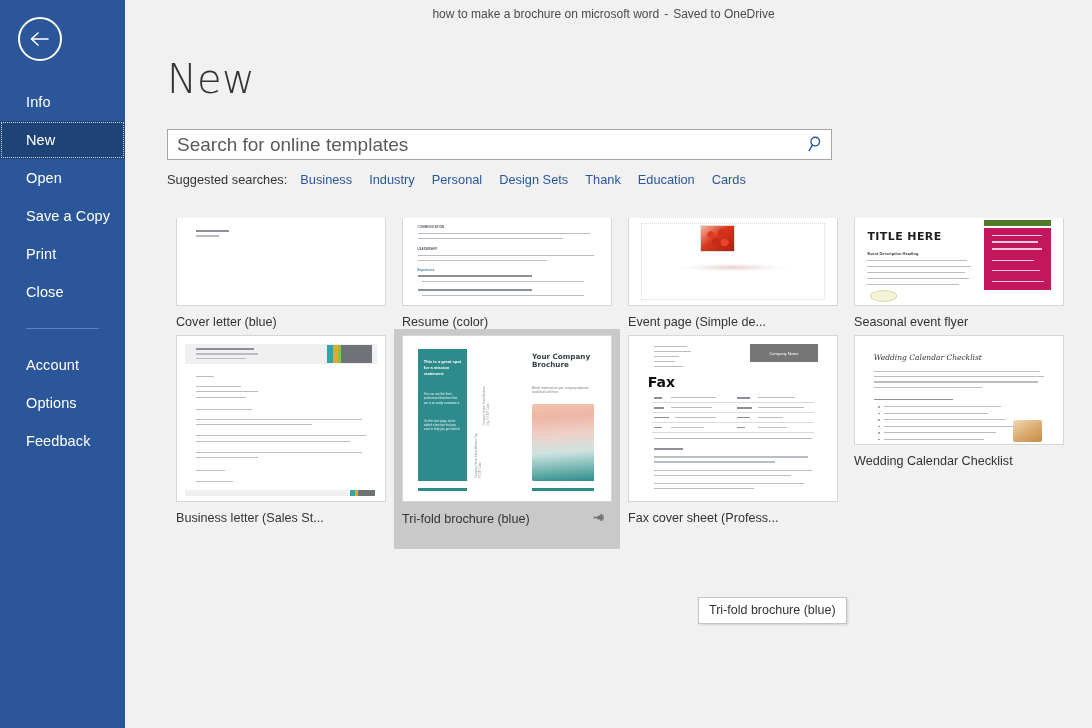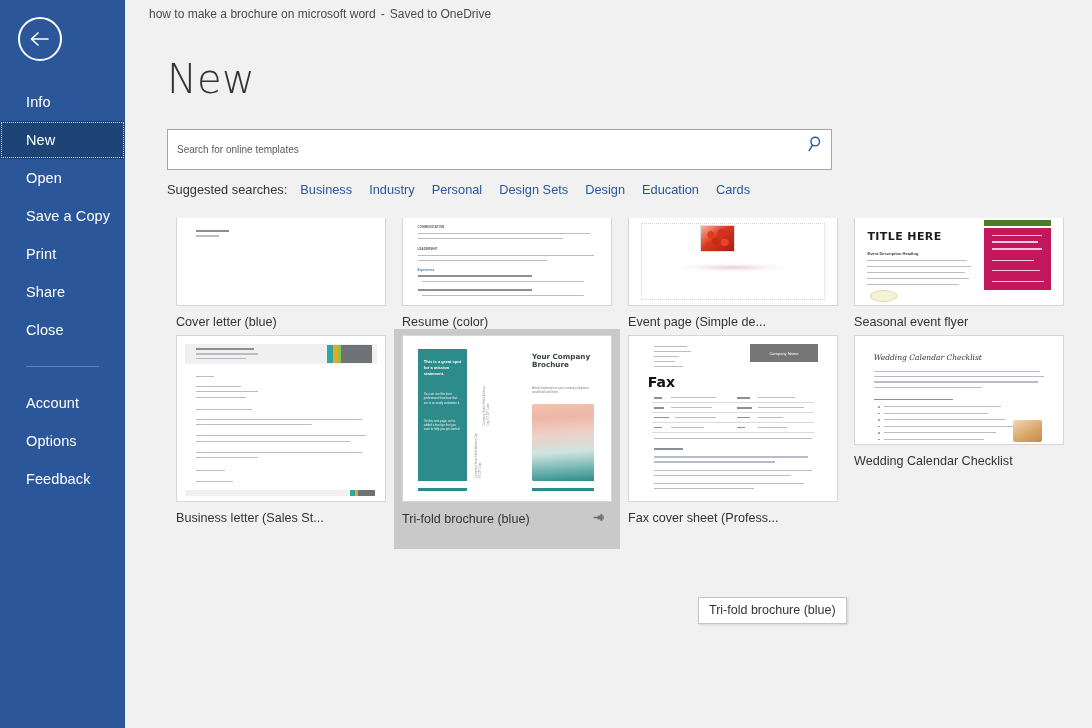--- a/index.html
+++ b/index.html
@@ -50,41 +50,40 @@
   
   .main {
     flex: 1 1 auto;
     position: relative;
     background: #f1f1f1;
     height: 728px;
     overflow: hidden;
   }
   .titlebar {
     height: 27px;
-    display: flex; align-items: center; 
+    display: flex; align-items: center; justify-content: center;
     font-size: 12px;
     color: #4a4a4a;
     padding-right: 10px;
-    padding-left: 24px;
   }
   .titlebar .dash { margin: 0 5px; }
   .page-title {
     font-size: 40px;
     font-weight: 300;
     color: #333333;
     margin: 29px 0 0 42px;
     letter-spacing: .2px;
     font-family: "DejaVu Sans", sans-serif;
   }
   .search-wrap { margin: 27px 0 0 42px; position: relative; width: 665px; }
   .search-input {
-    width: 665px; height: 41px;
+    width: 665px; height: 31px;
     border: 1px solid #a6a6a6;
     background: #ffffff;
-    font-size: 10px;
+    font-size: 19px;
     color: #444;
     padding: 0 34px 0 9px;
     font-family: "Liberation Sans", sans-serif;
   }
   .search-input::placeholder { color: #5a5a5a; opacity: 1; }
   .search-icon {
     position: absolute; right: 9px; top: 6px;
     cursor: pointer;
   }
   .suggested {
@@ -278,23 +277,20 @@
       <div class="nav-item">
         <span>Open</span>
       </div>
       <div class="nav-item">
         <span>Save a Copy</span>
       </div>
       <div class="nav-item">
         <span>Print</span>
       </div>
       <div class="nav-item">
-        <span>Share</span>
-      </div>
-      <div class="nav-item">
         <span>Close</span>
       </div>
 
       <div class="nav-sep"></div>
 
       <div class="nav-item">
         <span>Account</span>
       </div>
       <div class="nav-item">
         <span>Options</span>
@@ -324,21 +320,21 @@
         </svg>
       </span>
     </div>
 
     <div class="suggested">
       <span class="lbl">Suggested searches:</span>
       <a>Business</a>
       <a>Industry</a>
       <a>Personal</a>
       <a>Design Sets</a>
-      <a>Design</a>
+      <a>Thank</a>
       <a>Education</a>
       <a>Cards</a>
     </div>
 
     <div class="grid-clip">
       <div class="grid">
 
         <div class="cell row1">
           <div class="card">
             <div class="thumb">

